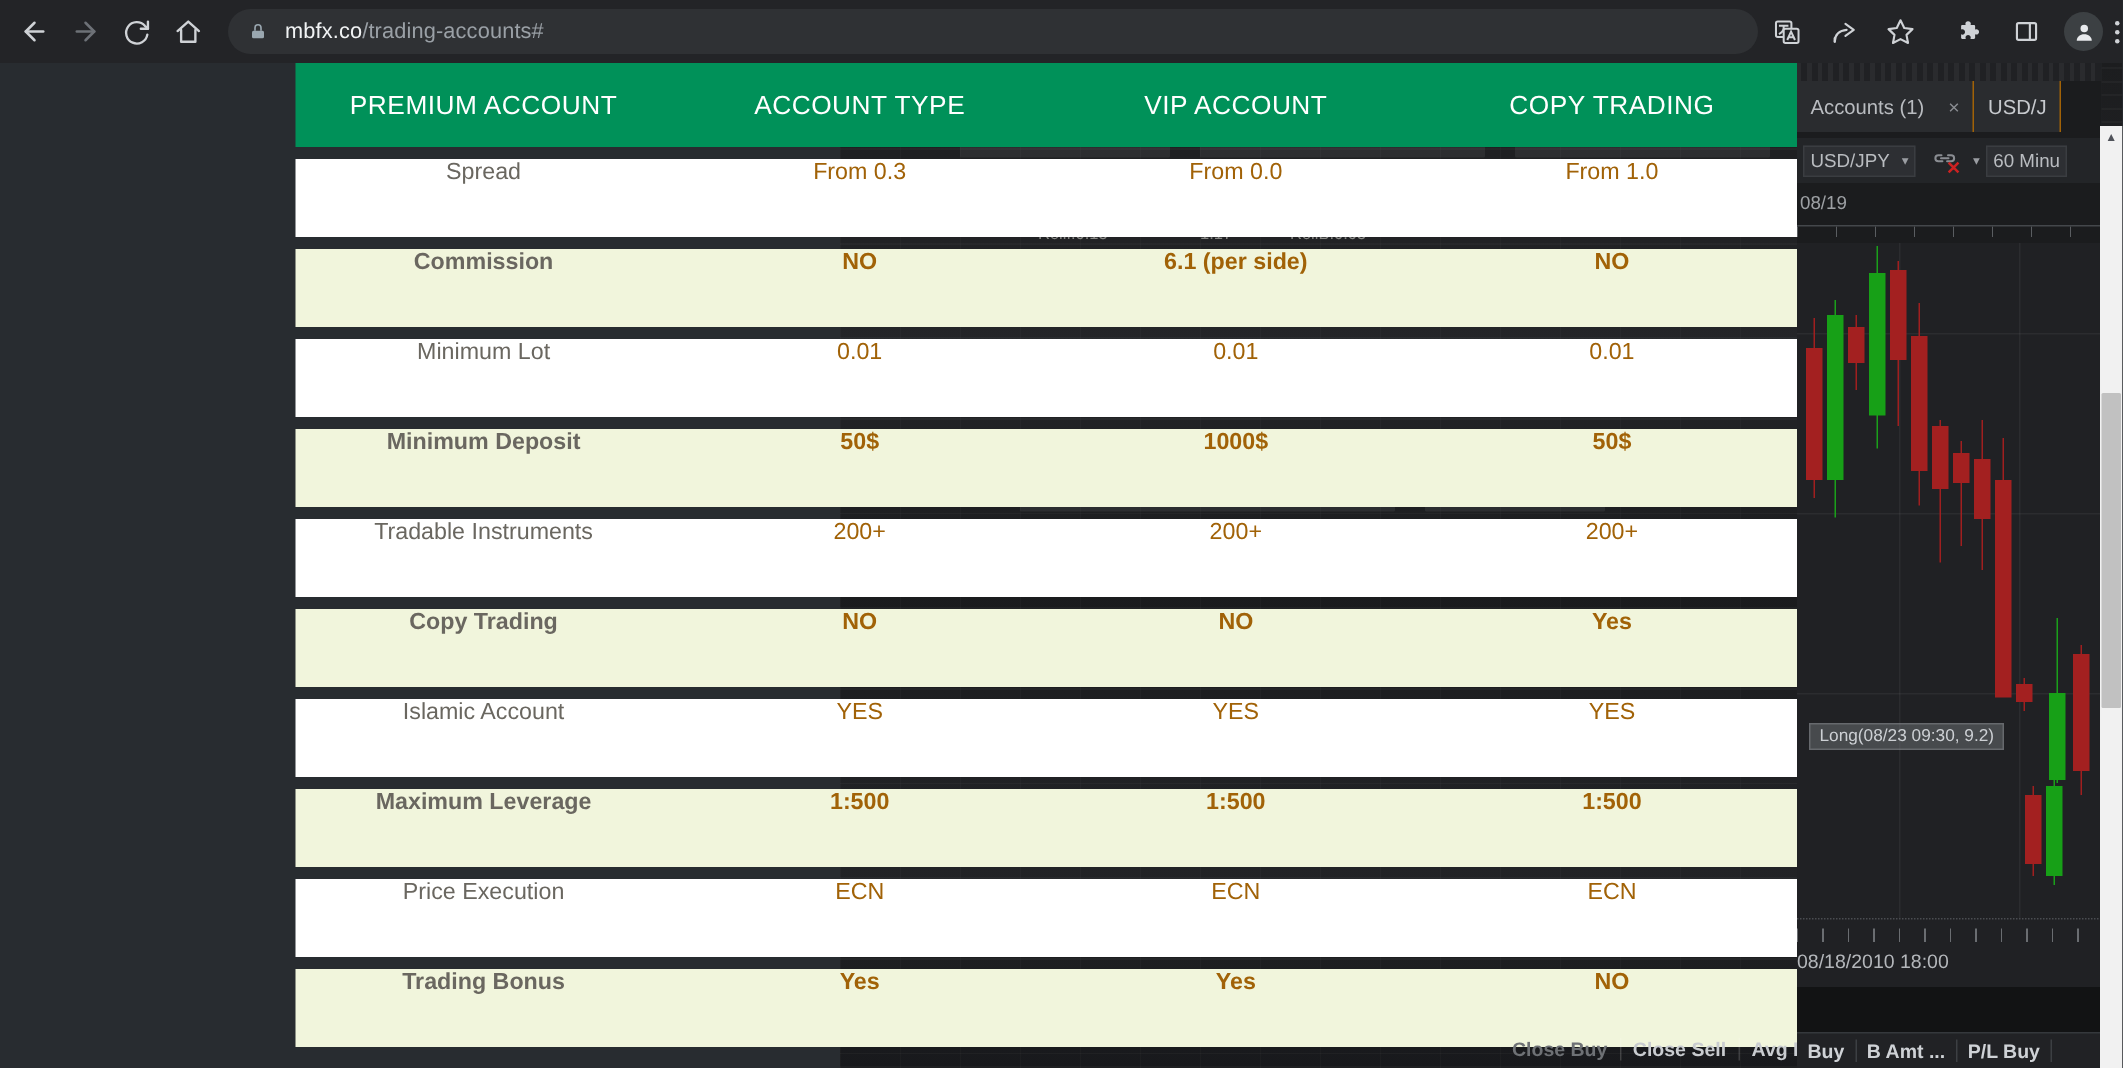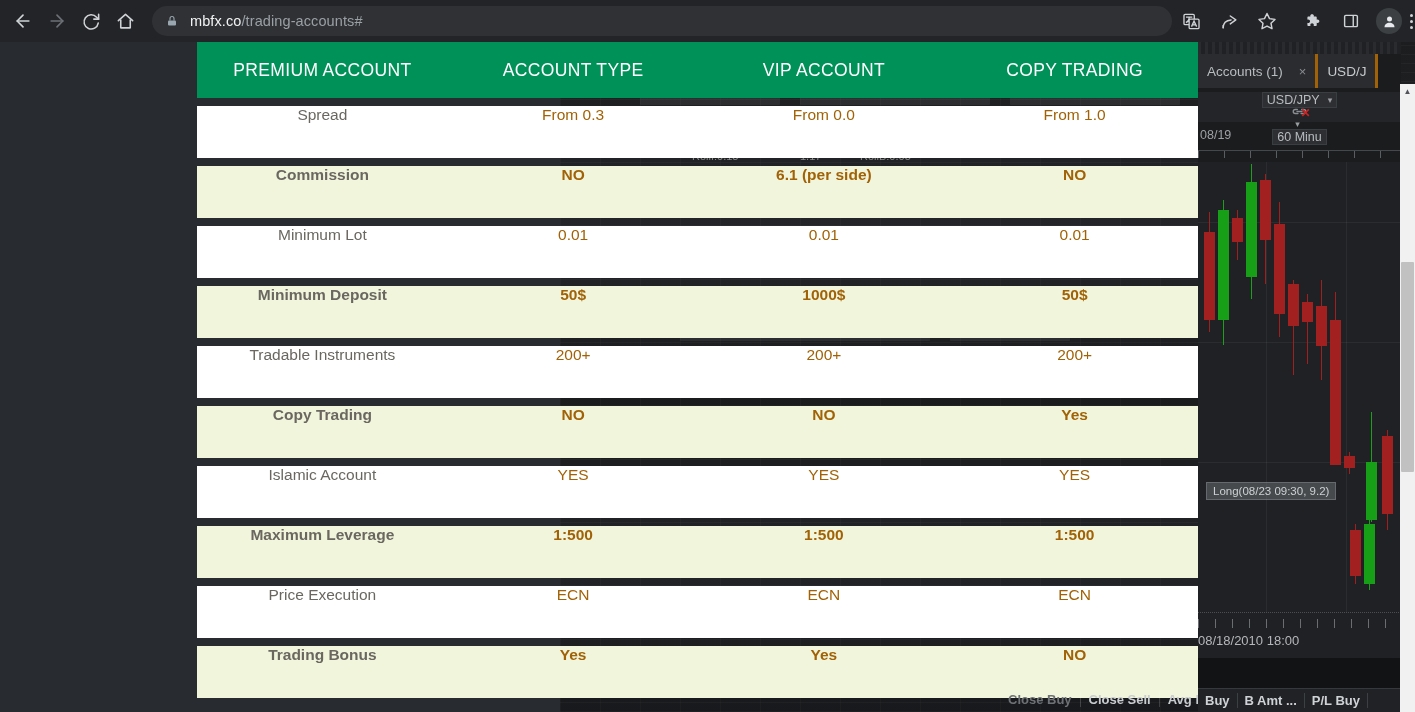--- a/index.html
+++ b/index.html
@@ -148,37 +148,36 @@
     background:#202124;
     background-image: repeating-linear-gradient(90deg,#2a2b2e 0 3px,#202124 3px 7px);
   }
   .rp-tabs {
     position: absolute; left: 0; top: 12px;
     width: 203px; height: 34px;
     display: flex; align-items: stretch;
   }
   .rp-tab {
     background: #2a2c2f;
-    border-right: 3px solid #a16207;
+    border-right: 1px solid #a16207;
     display: flex; align-items: center;
     padding: 0 9px;
     color: #b9bcc0;
     font-size: 13.5px;
     white-space: nowrap;
   }
   .rp-tab .x { margin-left: 16px; color: #8a8d92; font-size: 13px; }
   .rp-tab.second { color:#c7cace; }
 
   .rp-ctrls {
     position: absolute; left: 0; top: 50px;
     width: 203px; height: 30px;
     background: #232528;
     display: flex; align-items: center;
     padding: 0 4px;
-    flex-direction: column;
   }
   .rp-select {
     height: 21px;
     background: #2d2f33;
     border: 1px solid #3a3d41;
     color: #b9bcc0;
     font-size: 12.5px;
     display: flex; align-items: center;
     padding: 0 4px;
     white-space: nowrap;

